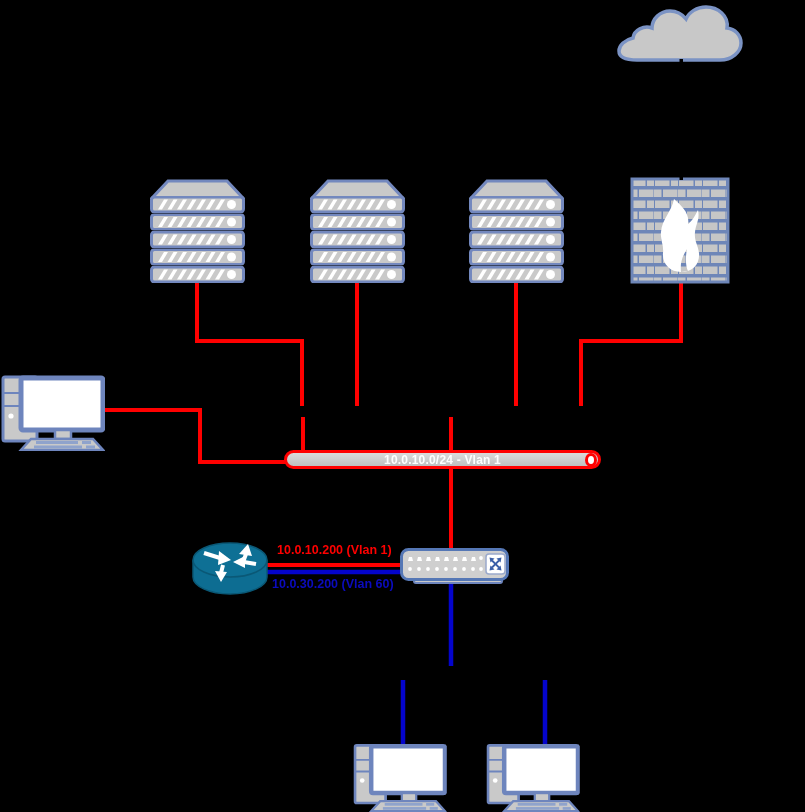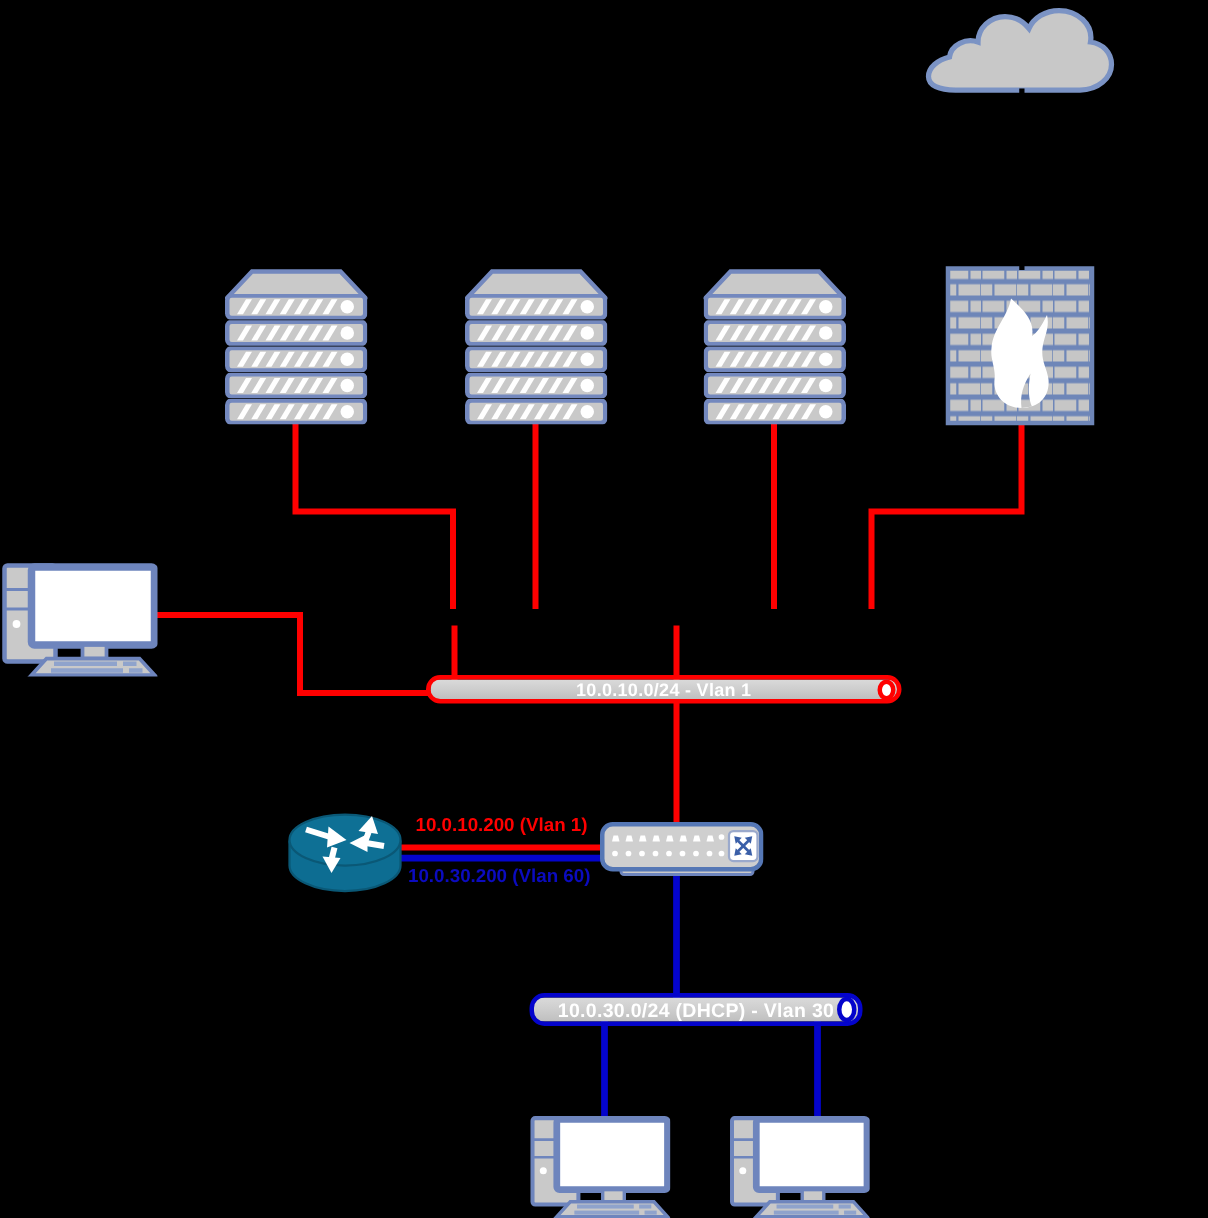--- a/index.html
+++ b/index.html
@@ -169,24 +169,20 @@
       <line x1="99" y1="12.5" x2="92" y2="19.5"></line>
     </g>
     <g fill="#3a5fa8">
       <polygon points="89.5,9.5 94.5,10.5 90.5,14.5"></polygon>
       <polygon points="101.5,9.5 96.5,10.5 100.5,14.5"></polygon>
       <polygon points="89.5,22.5 94.5,21.5 90.5,17.5"></polygon>
       <polygon points="101.5,22.5 96.5,21.5 100.5,17.5"></polygon>
     </g>
   </svg>
 
-  <div class="pipe pipe-vlan30">
-    <span>10.0.30.0/24 (DHCP) - Vlan 30</span>
-    <span class="pipe-cap"></span>
-  </div>
 
   <svg class="node" style="left:349px;top:740px" width="102" height="72" viewBox="0 0 104 80">
       <use href="#sym-desktop"></use>
     </svg>
   <svg class="node" style="left:482px;top:740px" width="102" height="72" viewBox="0 0 104 80">
       <use href="#sym-desktop"></use>
     </svg>
 
   <svg class="layer" width="805" height="812" style="pointer-events:none">
     <rect x="679.5" y="59" width="3.5" height="3.5" fill="#000000"></rect>

